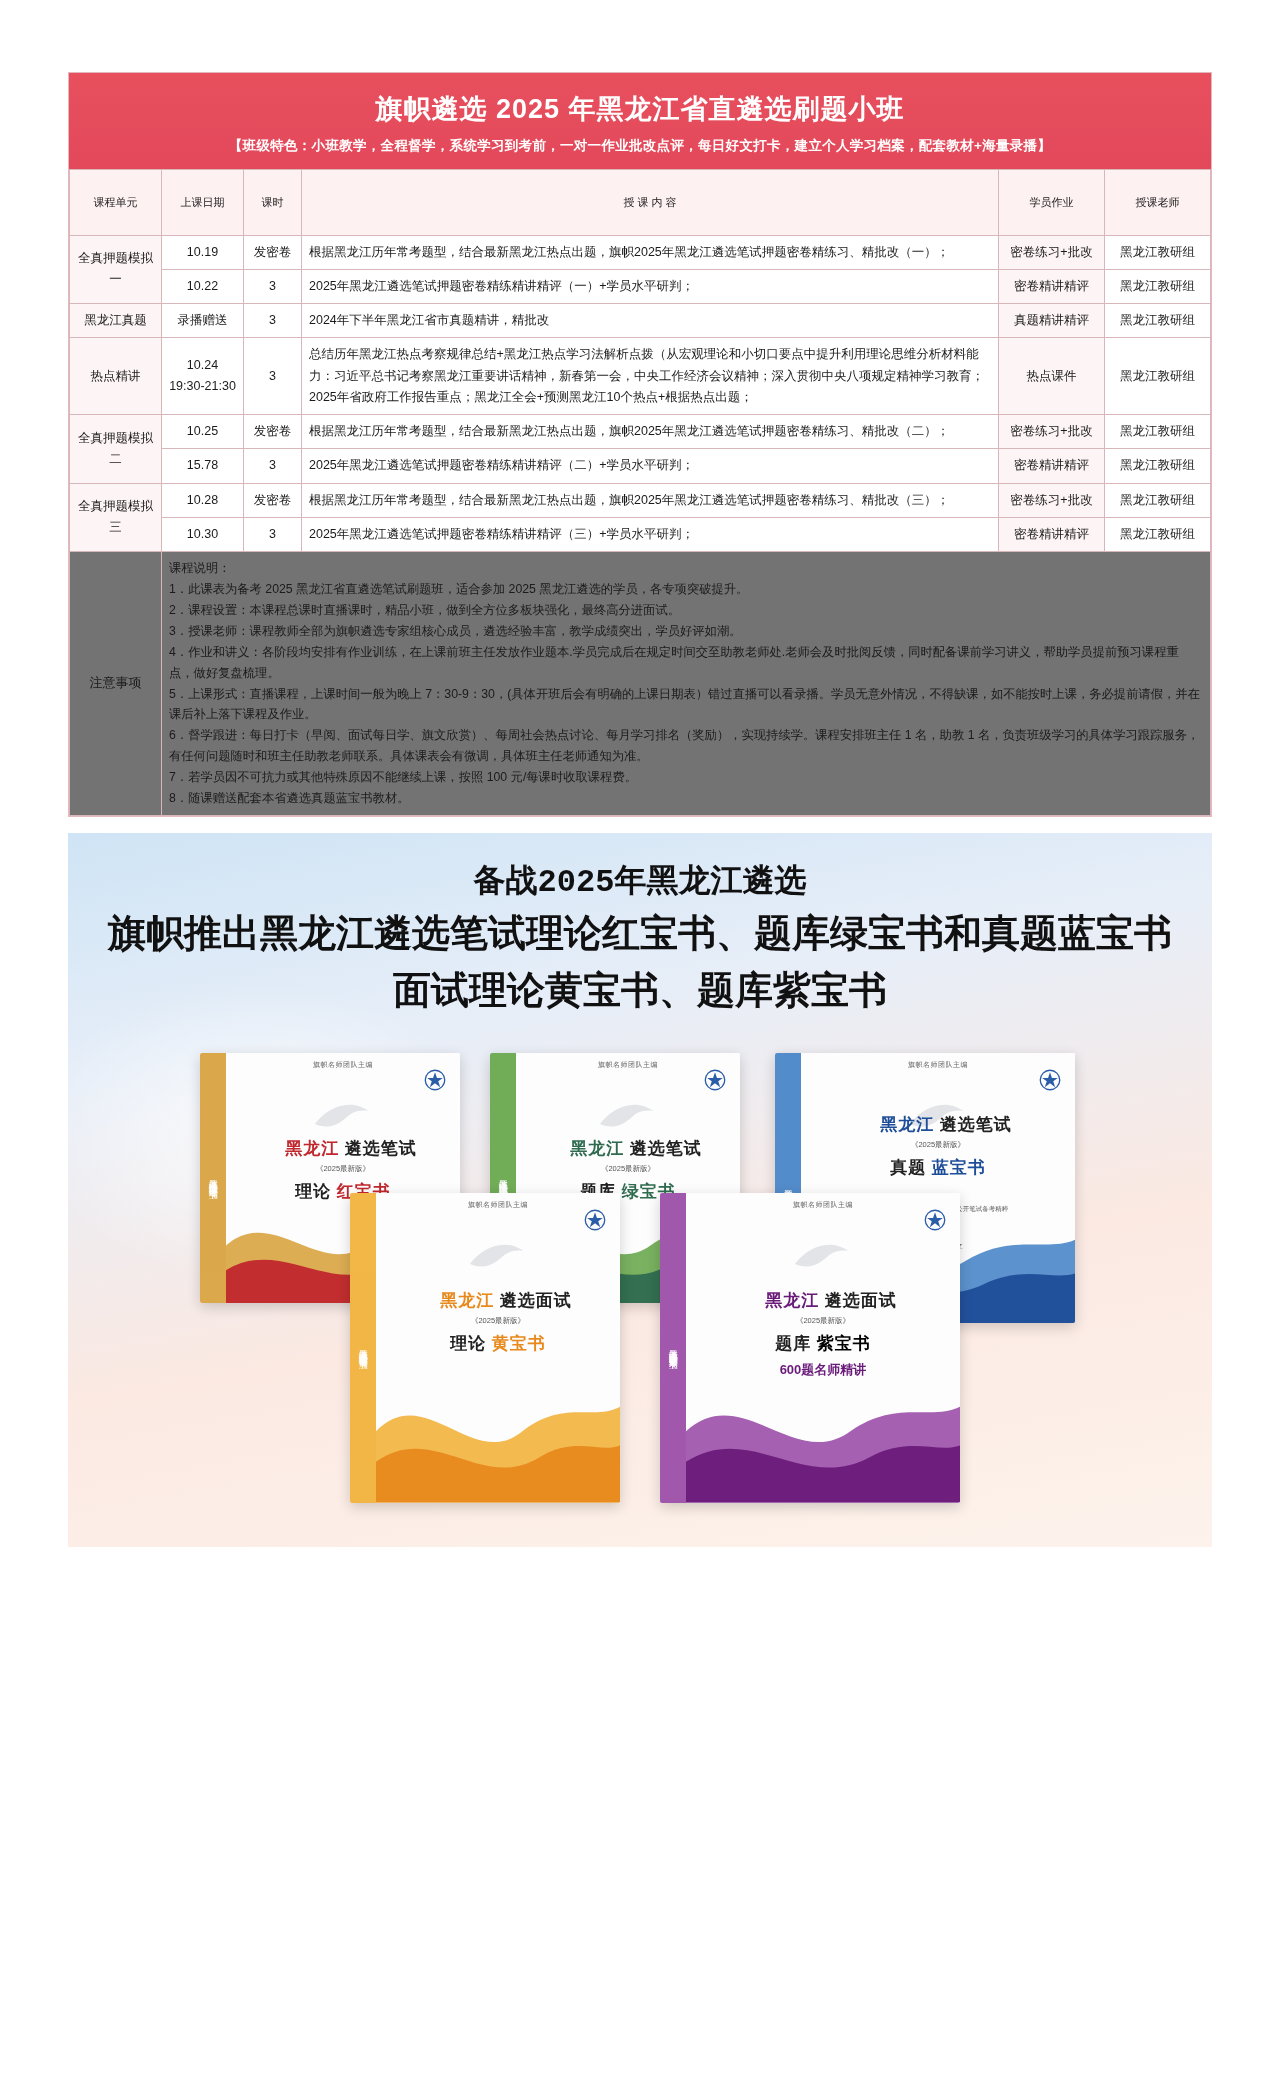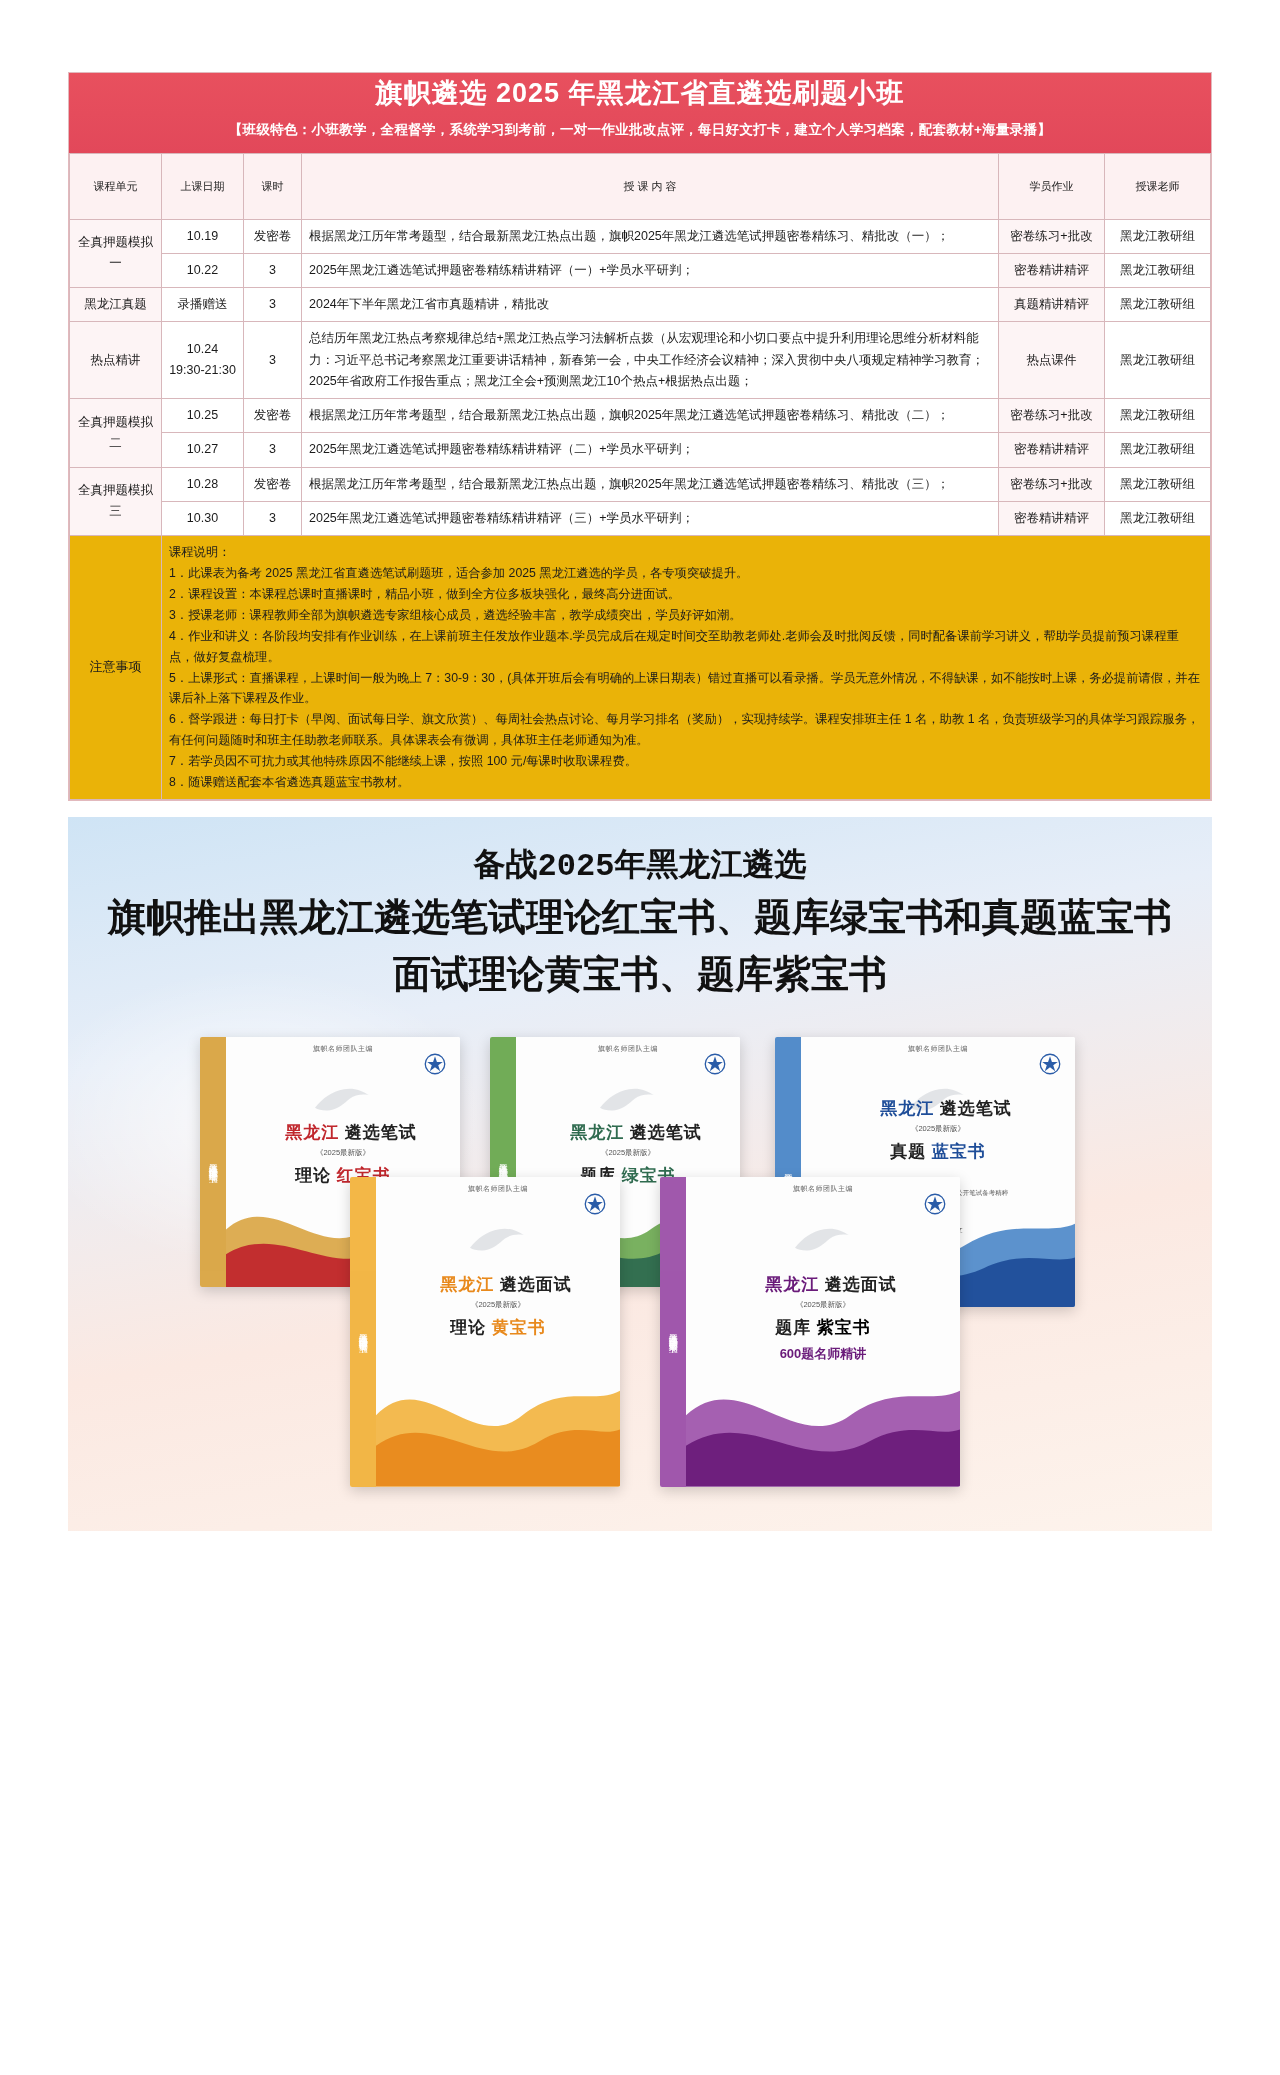--- a/index.html
+++ b/index.html
@@ -17,21 +17,21 @@
   .poster{
     margin:72px 68px 0 68px;
     border:1px solid #e2b9bd;
     background:#fff;
   }
   .banner{
     background:#e7525f;
     background:linear-gradient(180deg,#e8505e 0%,#e2485a 100%);
     color:#fff;
     text-align:center;
-    padding:2px 10px 14px 10px;
+    padding:18px 10px 14px 10px;
   }
   .banner h1{
     margin:0 0 10px 0;
     font-size:27px;
     font-weight:bold;
     letter-spacing:1px;
   }
   .banner .sub{
     font-size:13.5px;
     font-weight:bold;
@@ -61,21 +61,21 @@
   td.body{text-align:left;background:#fff;}
   td.hw{text-align:center;background:#fdf4f5;}
   td.teacher{text-align:center;background:#fff;}
   .col1{width:92px;}
   .col2{width:82px;}
   .col3{width:58px;}
   .col5{width:106px;}
   .col6{width:106px;}
   .notes-row td{
     vertical-align:top;
-    background:#eab308;
+    background:#737373;
   }
   .notes-label{
     text-align:center;
     background:#fdf4f5;
     vertical-align:middle !important;
     font-size:13px;
   }
   .notes{
     font-size:12.3px;
     line-height:1.82;
@@ -220,21 +220,21 @@
           </tr>
           <tr>
             <td class="unit" rowspan="2">全真押题模拟二</td>
             <td class="c">10.25</td>
             <td class="c">发密卷</td>
             <td class="body">根据黑龙江历年常考题型，结合最新黑龙江热点出题，旗帜2025年黑龙江遴选笔试押题密卷精练习、精批改（二）；</td>
             <td class="hw">密卷练习+批改</td>
             <td class="teacher">黑龙江教研组</td>
           </tr>
           <tr>
-            <td class="c">10.27</td>
+            <td class="c">15.78</td>
             <td class="c">3</td>
             <td class="body">2025年黑龙江遴选笔试押题密卷精练精讲精评（二）+学员水平研判；</td>
             <td class="hw">密卷精讲精评</td>
             <td class="teacher">黑龙江教研组</td>
           </tr>
           <tr>
             <td class="unit" rowspan="2">全真押题模拟三</td>
             <td class="c">10.28</td>
             <td class="c">发密卷</td>
             <td class="body">根据黑龙江历年常考题型，结合最新黑龙江热点出题，旗帜2025年黑龙江遴选笔试押题密卷精练习、精批改（三）；</td>

